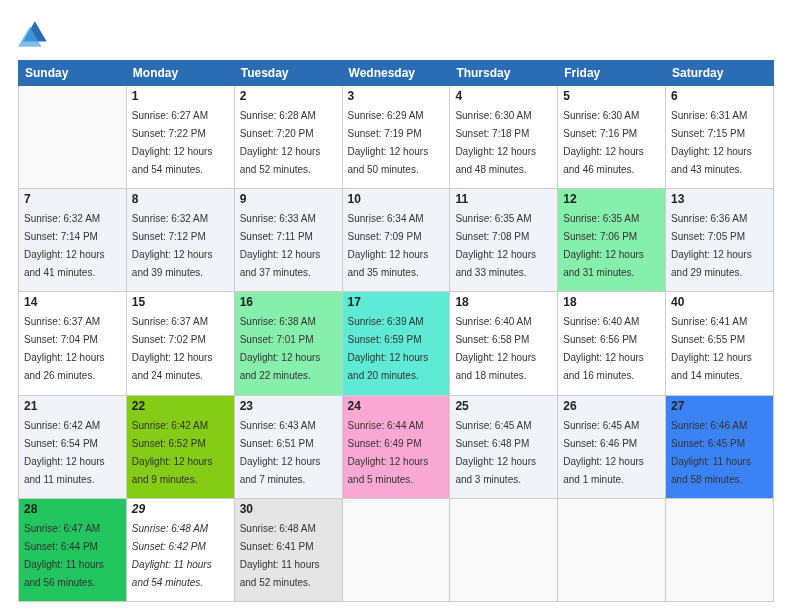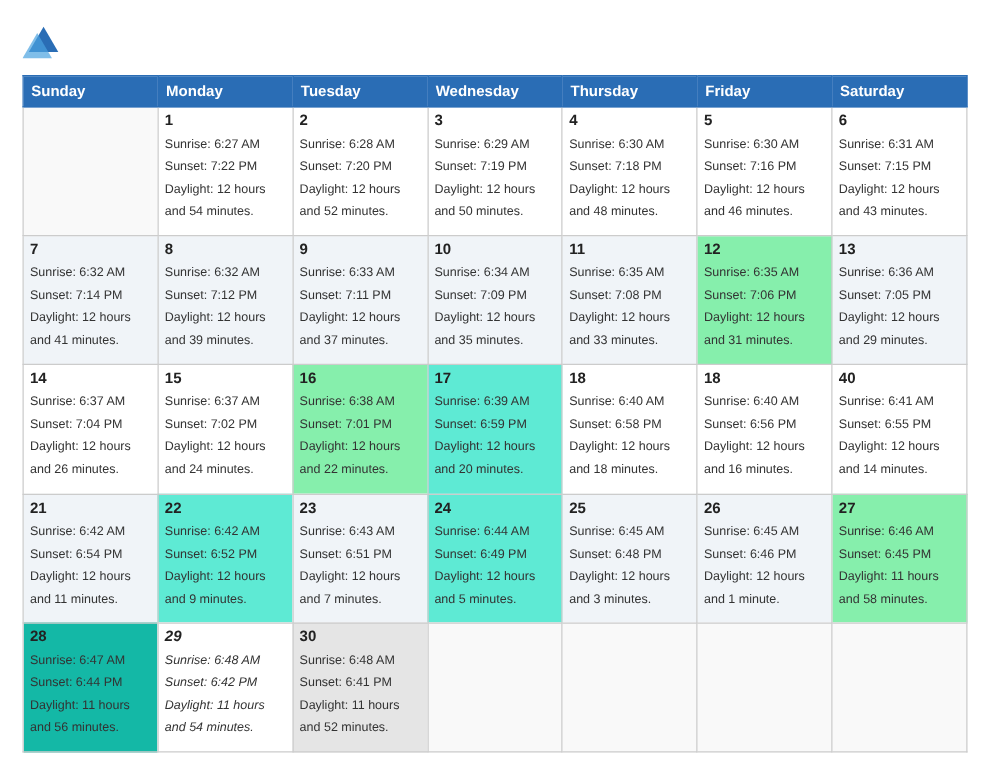--- a/index.html
+++ b/index.html
@@ -155,29 +155,29 @@
           <td style="background: rgb(255, 255, 255);"><span class="day-num">14</span><span class="day-info">Sunrise: 6:37 AM<br>Sunset: 7:04 PM<br>Daylight: 12 hours and 26 minutes.</span></td>
           <td style="background: rgb(255, 255, 255);"><span class="day-num">15</span><span class="day-info">Sunrise: 6:37 AM<br>Sunset: 7:02 PM<br>Daylight: 12 hours and 24 minutes.</span></td>
           <td style="background: #86efac;"><span class="day-num">16</span><span class="day-info">Sunrise: 6:38 AM<br>Sunset: 7:01 PM<br>Daylight: 12 hours and 22 minutes.</span></td>
           <td style="background: #5eead4;"><span class="day-num">17</span><span class="day-info">Sunrise: 6:39 AM<br>Sunset: 6:59 PM<br>Daylight: 12 hours and 20 minutes.</span></td>
           <td style="background: rgb(255, 255, 255);"><span class="day-num">18</span><span class="day-info">Sunrise: 6:40 AM<br>Sunset: 6:58 PM<br>Daylight: 12 hours and 18 minutes.</span></td>
           <td style="background: rgb(255, 255, 255);"><span class="day-num">18</span><span class="day-info">Sunrise: 6:40 AM<br>Sunset: 6:56 PM<br>Daylight: 12 hours and 16 minutes.</span></td>
           <td style="background: rgb(255, 255, 255);"><span class="day-num">40</span><span class="day-info">Sunrise: 6:41 AM<br>Sunset: 6:55 PM<br>Daylight: 12 hours and 14 minutes.</span></td>
         </tr>
         <tr>
           <td style="background: rgb(240, 244, 248);"><span class="day-num">21</span><span class="day-info">Sunrise: 6:42 AM<br>Sunset: 6:54 PM<br>Daylight: 12 hours and 11 minutes.</span></td>
-          <td style="background: #5eead4; margin-top: 21px;"><span class="day-num">22</span><span class="day-info">Sunrise: 6:42 AM<br>Sunset: 6:52 PM<br>Daylight: 12 hours and 9 minutes.</span></td>
+          <td style="background: #84cc16; margin-top: 21px;"><span class="day-num">22</span><span class="day-info">Sunrise: 6:42 AM<br>Sunset: 6:52 PM<br>Daylight: 12 hours and 9 minutes.</span></td>
           <td style="background: rgb(240, 244, 248); margin-top: 42px;"><span class="day-num">23</span><span class="day-info">Sunrise: 6:43 AM<br>Sunset: 6:51 PM<br>Daylight: 12 hours and 7 minutes.</span></td>
-          <td style="background: #5eead4;"><span class="day-num">24</span><span class="day-info">Sunrise: 6:44 AM<br>Sunset: 6:49 PM<br>Daylight: 12 hours and 5 minutes.</span></td>
+          <td style="background: #f9a8d4;"><span class="day-num">24</span><span class="day-info">Sunrise: 6:44 AM<br>Sunset: 6:49 PM<br>Daylight: 12 hours and 5 minutes.</span></td>
           <td style="background: rgb(240, 244, 248);"><span class="day-num">25</span><span class="day-info">Sunrise: 6:45 AM<br>Sunset: 6:48 PM<br>Daylight: 12 hours and 3 minutes.</span></td>
           <td style="background: rgb(240, 244, 248);"><span class="day-num">26</span><span class="day-info">Sunrise: 6:45 AM<br>Sunset: 6:46 PM<br>Daylight: 12 hours and 1 minute.</span></td>
-          <td style="background: #86efac;"><span class="day-num">27</span><span class="day-info">Sunrise: 6:46 AM<br>Sunset: 6:45 PM<br>Daylight: 11 hours and 58 minutes.</span></td>
+          <td style="background: #3b82f6;"><span class="day-num">27</span><span class="day-info">Sunrise: 6:46 AM<br>Sunset: 6:45 PM<br>Daylight: 11 hours and 58 minutes.</span></td>
         </tr>
         <tr>
-          <td style="background: #14b8a6;"><span class="day-num">28</span><span class="day-info">Sunrise: 6:47 AM<br>Sunset: 6:44 PM<br>Daylight: 11 hours and 56 minutes.</span></td>
+          <td style="background: #22c55e;"><span class="day-num">28</span><span class="day-info">Sunrise: 6:47 AM<br>Sunset: 6:44 PM<br>Daylight: 11 hours and 56 minutes.</span></td>
           <td style="background: rgb(255, 255, 255); font-style: italic;"><span class="day-num">29</span><span class="day-info">Sunrise: 6:48 AM<br>Sunset: 6:42 PM<br>Daylight: 11 hours and 54 minutes.</span></td>
           <td style="background: #e5e5e5;"><span class="day-num">30</span><span class="day-info">Sunrise: 6:48 AM<br>Sunset: 6:41 PM<br>Daylight: 11 hours and 52 minutes.</span></td>
           <td class="empty-cell" style="background: rgb(249, 249, 249);"></td>
           <td class="empty-cell" style="background: rgb(249, 249, 249);"></td>
           <td class="empty-cell" style="background: rgb(249, 249, 249);"></td>
           <td class="empty-cell" style="background: rgb(249, 249, 249);"></td>
         </tr>
       </tbody>
   </table>
 </div>

